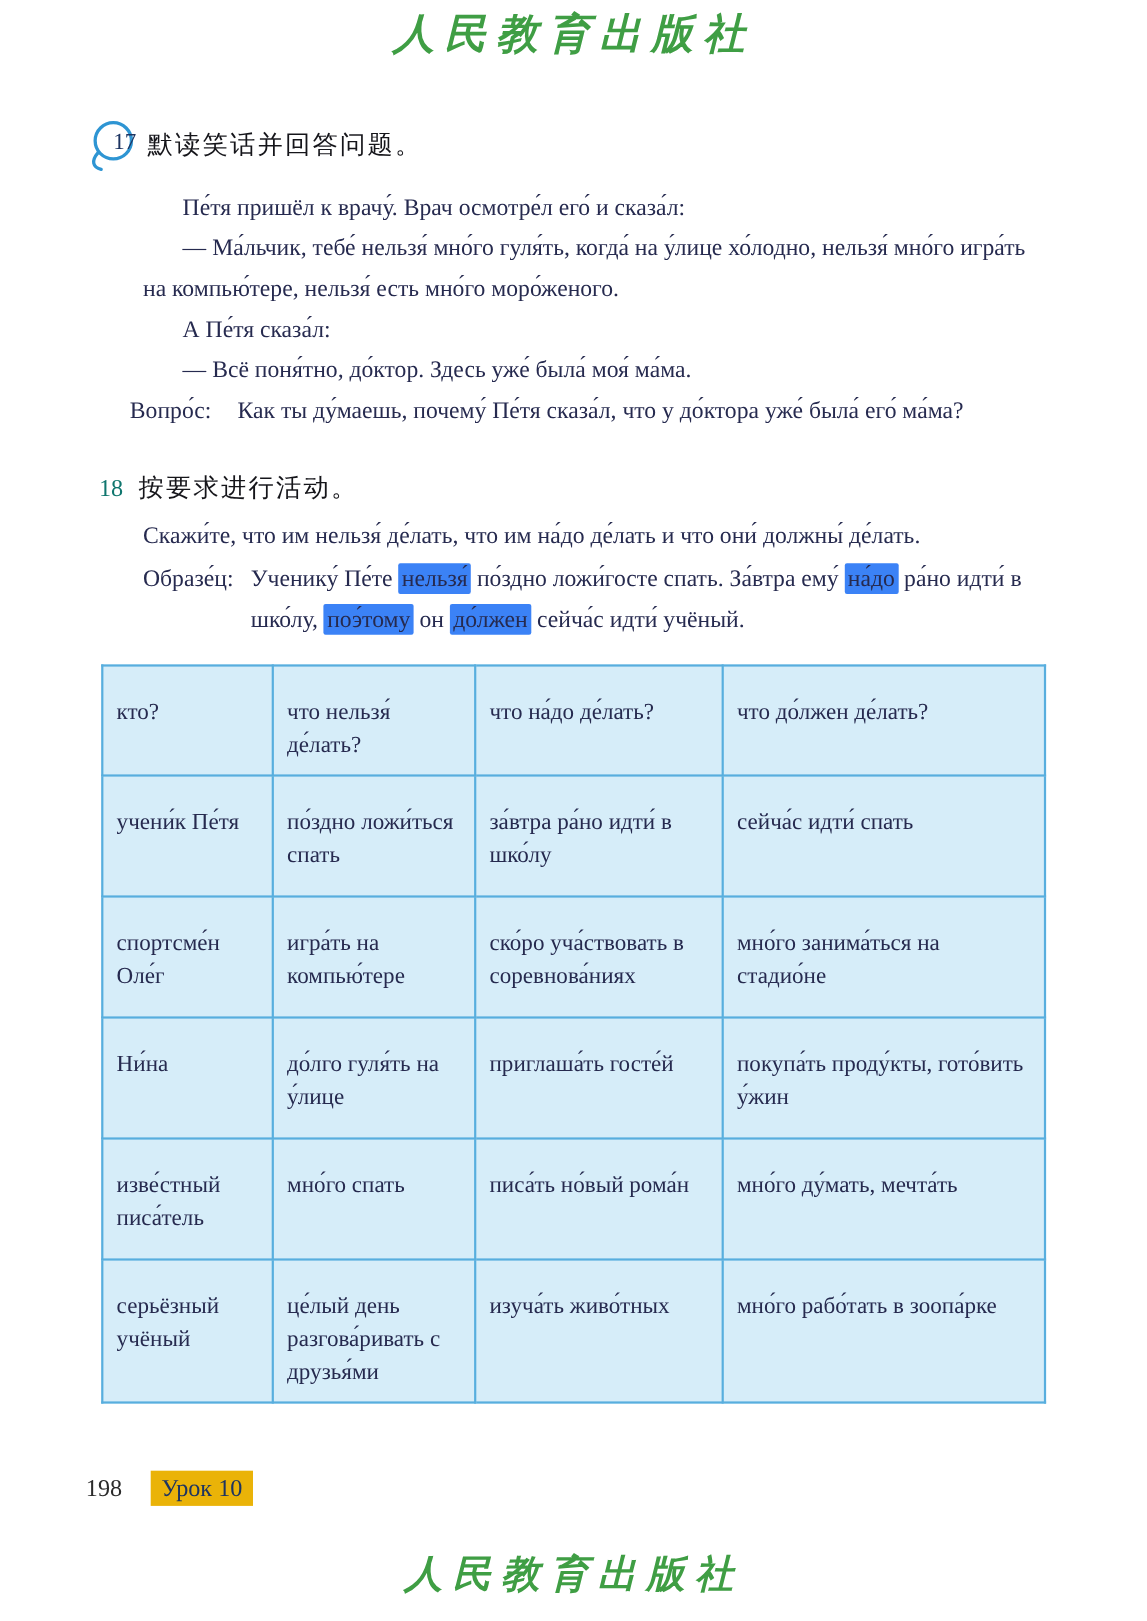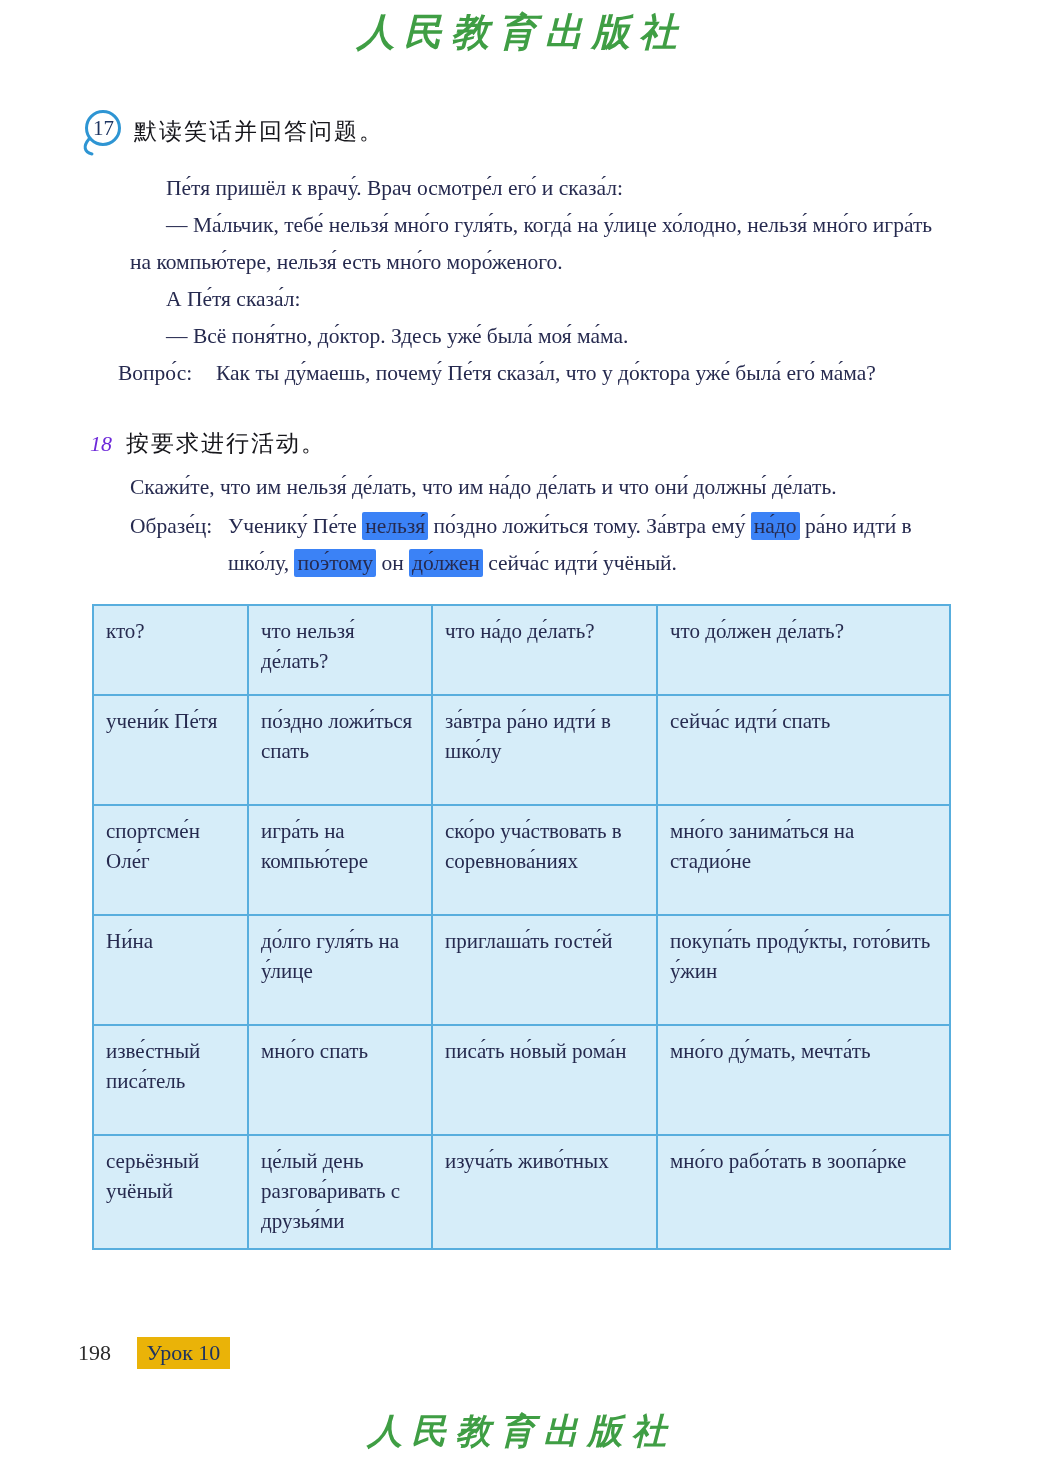--- a/index.html
+++ b/index.html
@@ -25,28 +25,28 @@
   .logo.top { padding-top:8px; }
   .logo.bottom { position:absolute; left:0; right:0; top:1408px; font-size:35px; }
 
   
   .ex-header { display:flex; align-items:center; }
   .ex17-header { margin:50px 0 0 80px; }
   .ex18-header { margin:36px 0 0 90px; }
   .num-icon { position:relative; width:44px; height:50px; flex:0 0 44px; }
   .num-icon svg { position:absolute; left:0; top:0; }
   .num-icon .num {
-    position:absolute; left:7px; top:10px; width:33px;
+    position:absolute; left:17px; top:10px; width:33px;
     text-align:center; font-size:21px; color:#1d3461;
   }
   .zh-title {
     font-size:23px; color:#15151a; margin-left:10px;
     letter-spacing:2px;
   }
-  .num-plain { font-size:22px; color:#6d28d9;font-style:italic; }
+  .num-plain { font-size:22px; color:#0f766e; }
   .ex18-header .zh-title { margin-left:14px; }
 
   
   .joke {
     margin:14px 93px 0 130px;
     font-size:21.5px; line-height:37px;
   }
   .joke p { text-indent:36px; }
 
   .hang { display:flex; font-size:21.5px; line-height:37px; }
@@ -68,21 +68,21 @@
     margin:22px 0 0 92px;
     width:857px;
     border-collapse:collapse;
     background:#d6edf9;
     table-layout:fixed;
   }
   table.activity th, table.activity td {
     border:2px solid #58aede;
     vertical-align:top;
     text-align:left;
-    padding:10px 12px 12px 12px;
+    padding:26px 12px 12px 12px;
     font-size:21px;
     line-height:30px;
     font-weight:normal;
     color:#262a4f;
   }
   table.activity thead tr { height:90px; }
   table.activity tbody tr { height:110px; }
 
   
   .footer { position:absolute; left:78px; top:1340px; font-size:22px; color:#2b2b2b; }
@@ -125,21 +125,21 @@
 
   <div class="ex-header ex18-header">
     <span class="num-plain">18</span>
     <span class="zh-title">按要求进行活动。</span>
   </div>
 
   <p class="instruction">Скажи́те, что им нельзя́ де́лать, что им на́до де́лать и что они́ должны́ де́лать.</p>
 
   <div class="hang example">
     <span class="label">Образе́ц:</span>
-    <span class="body"><span>Ученику́ Пе́те </span><span class="hl">нельзя́</span><span> по́здно ложи́ться тому. За́втра ему́ </span><span class="hl">на́до</span><span> ра́но идти́ в шко́лу, </span><span class="hl">поэ́тому</span><span> он </span><span class="hl">до́лжен</span><span> сейча́с идти́ учёный.</span></span>
+    <span class="body"><span>Ученику́ Пе́те </span><span class="hl">нельзя́</span><span> по́здно ложи́госте спать. За́втра ему́ </span><span class="hl">на́до</span><span> ра́но идти́ в шко́лу, </span><span class="hl">поэ́тому</span><span> он </span><span class="hl">до́лжен</span><span> сейча́с идти́ учёный.</span></span>
   </div>
 
   <table class="activity">
     <colgroup>
       <col style="width:155px">
       <col style="width:184px">
       <col style="width:225px">
       <col style="width:293px">
     </colgroup>
     <thead>

